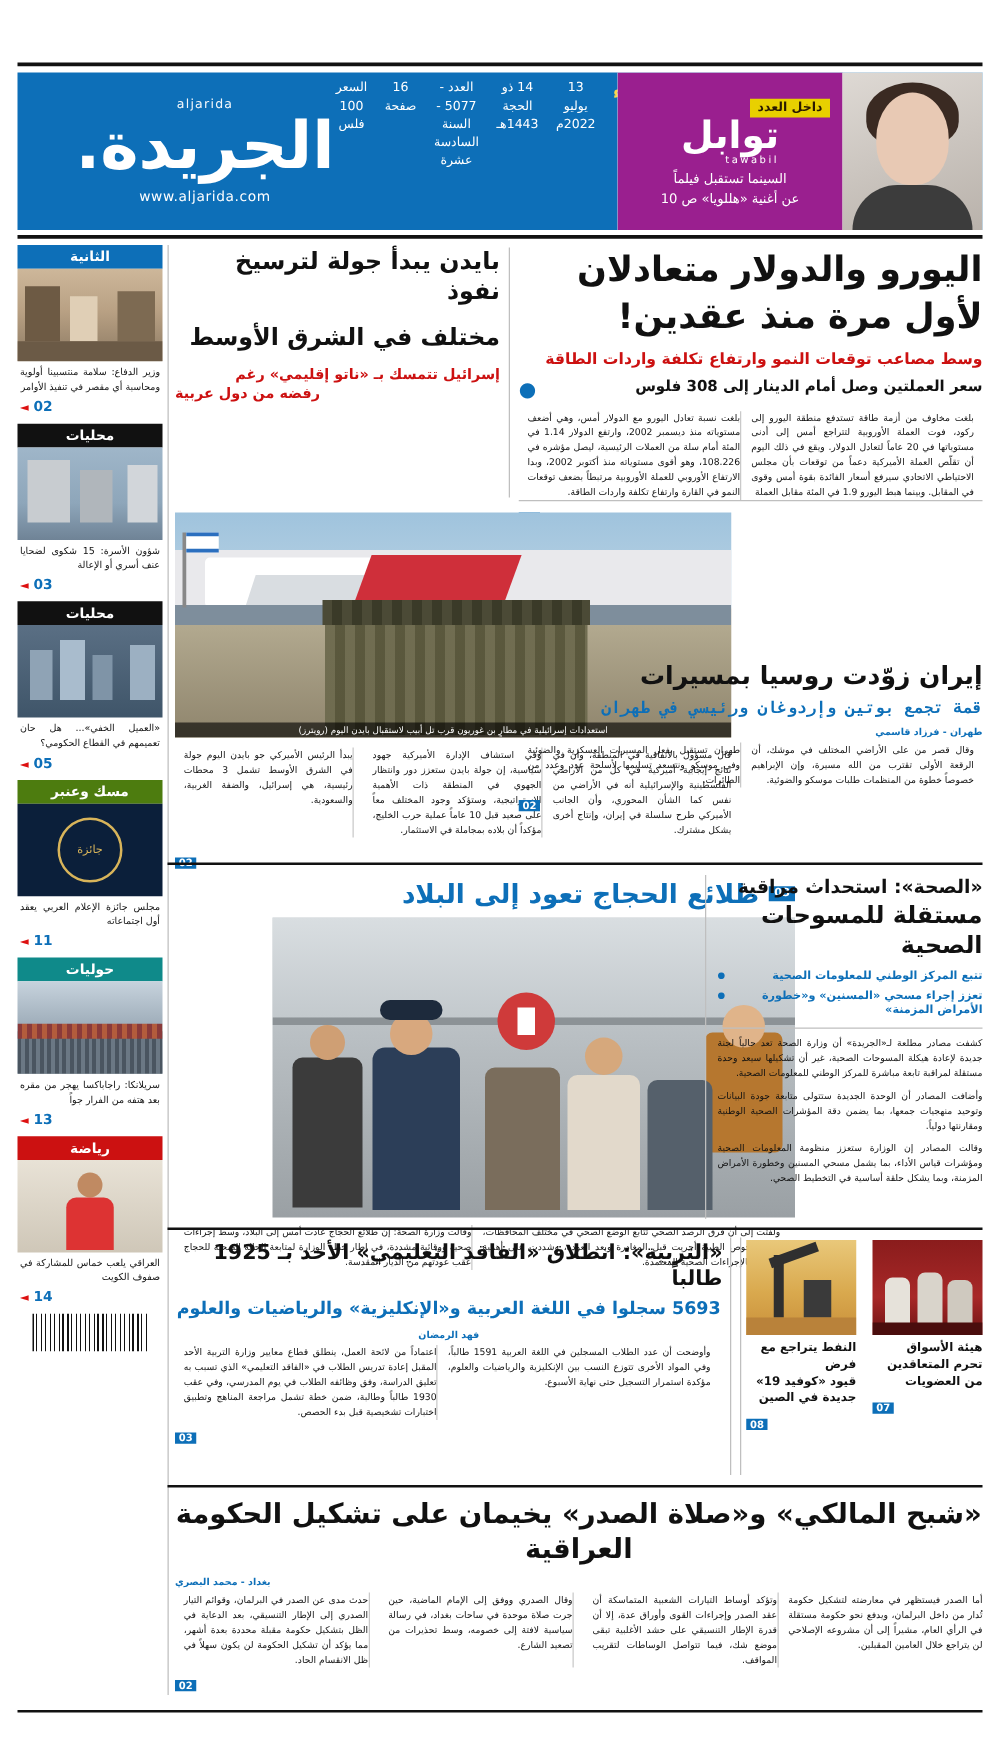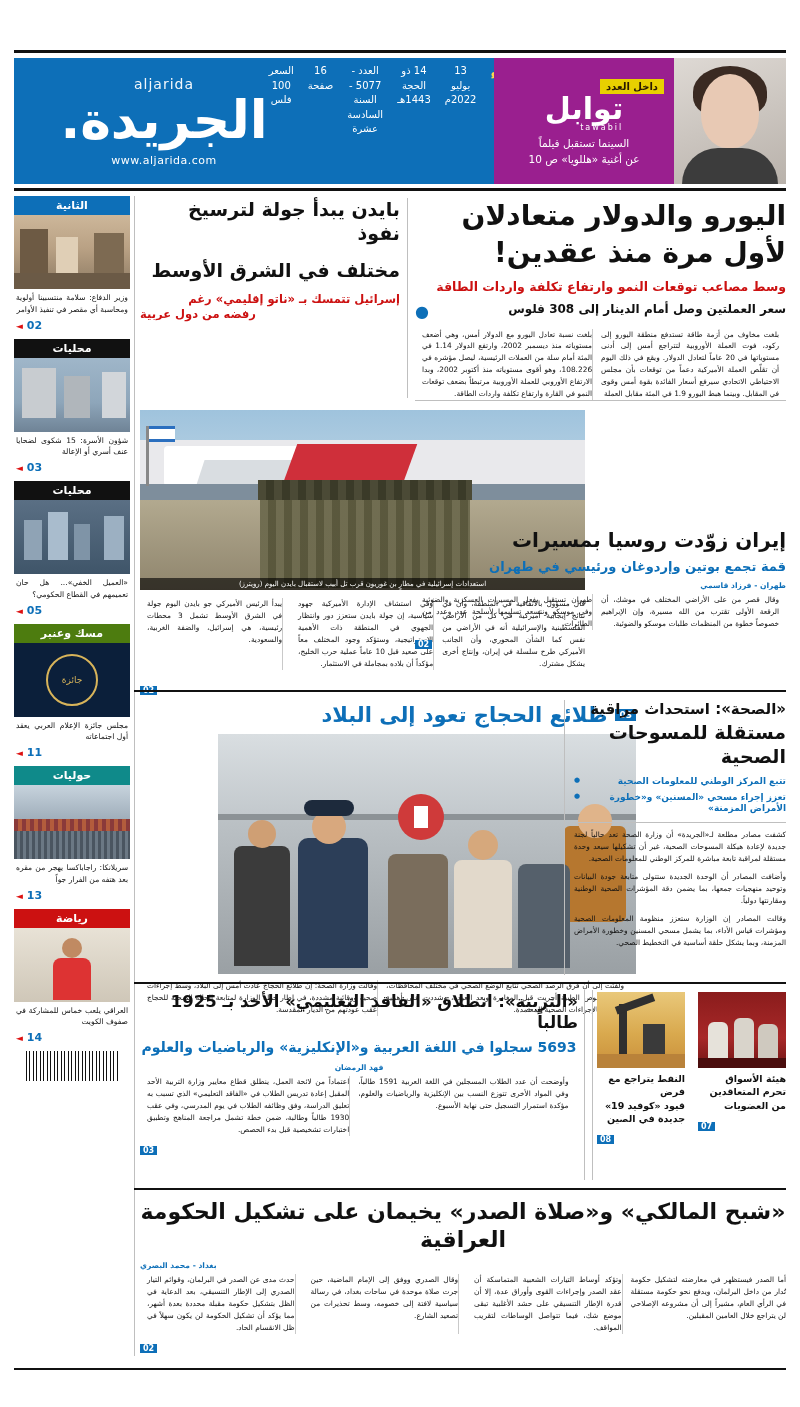--- a/index.html
+++ b/index.html
@@ -13,21 +13,21 @@
   }
   .page { width: 800px; height: 1407px; position: relative; background:#fff; padding: 0; }
 
   
   .masthead {
     position:absolute; left:14px; top:58px; width:772px; height:126px;
     background:#0d6fb8; display:flex; flex-direction:row-reverse; align-items:stretch;
   }
   .logo-block { width:300px; display:flex; flex-direction:column; align-items:center; justify-content:center; color:#fff; }
   .logo-ar { font-size:52px; font-weight:bold; letter-spacing:-1px; line-height:1; direction:rtl; }
-  .logo-lat { font-size:14px; letter-spacing:1px; margin-bottom:2px; opacity:.95; }
+  .logo-lat { font-size:10px; letter-spacing:1px; margin-bottom:2px; opacity:.95; }
   .logo-url { font-size:11px; margin-top:8px; letter-spacing:.5px; }
   .dateblock {
     width:180px; color:#fff; text-align:center; display:flex; flex-direction:row;
     justify-content:center; gap:14px; font-size:10px; line-height:1.45; padding:6px 4px;
   }
   .dateblock .day { color:#ffd84d; font-size:14px; font-weight:bold; margin-bottom:3px;}
   .promo {
     flex:1; background:#ffffff; margin:0; display:flex; flex-direction:row-reverse;
     align-items:center; position:relative; overflow:hidden;
   }
@@ -228,21 +228,21 @@
     <div class="body-ar colrule" style="width:33%;padding-left:7px;">وفي استشاف الإدارة الأميركية جهود سياسية، إن جولة بايدن ستعزز دور وانتظار الجهوي في المنطقة ذات الأهمية الاستراتيجية، وستؤكد وجود المختلف معاً على صعيد قبل 10 عاماً عملية حرب الخليج، مؤكداً أن بلاده بمجاملة في الاستثمار.</div>
     <div class="body-ar" style="width:33%;">قال مسؤول بالاتفاقية في المنطقة، وأن في نتائج إيجابية أميركية في كل من الأراضي الفلسطينية والإسرائيلية أنه في الأراضي من نفس كما الشأن المحوري، وأن الجانب الأميركي طرح سلسلة في إيران، وإنتاج أخرى يشكل مشترك.</div>
   </div>
   <div style="position:absolute;left:140px;top:678px;width:445px;text-align:left;">
     <span class="pg-chip">02</span>
   </div>
 
   <div class="sep" style="position:absolute;right:14px;top:400px;width:371px;height:1px;"></div>
   <div style="position:absolute;right:14px;top:528px;width:371px;">
     <div class="headline" style="font-size:20px;">إيران زوّدت روسيا بمسيرات</div>
-    <div class="headline kicker" style="font-size:13px;margin-top:6px;">قمة تجمع بوتين وإردوغان ورئيسي في طهران</div>
+    <div class="headline kicker" style="font-size:13px;margin-top:6px;font-family:Liberation Mono, monospace;">قمة تجمع بوتين وإردوغان ورئيسي في طهران</div>
     <div class="byline" style="margin-top:6px;">طهران - فرزاد قاسمي</div>
     <div style="display:flex;flex-direction:row-reverse;gap:8px;margin-top:4px;">
       <div class="body-ar colrule" style="width:48%;padding-left:7px;">طهران تستقبل بفعل المسيرات العسكرية والضوئية وفي موسكو ونتسعد تسليمها لأسلحة عدد وعدد من الطائرات.</div>
       <div class="body-ar" style="width:48%;">وقال قصر من على الأراضي المختلف في موشك، أن الرقعة الأولى تقترب من الله مسيرة، وإن الإبراهيم خصوصاً خطوة من المنظمات طلبات موسكو والضوئية.</div>
     </div>
     <div style="text-align:left;margin-top:2px;">
       <span class="pg-chip">02</span>
     </div>
   </div>
 

